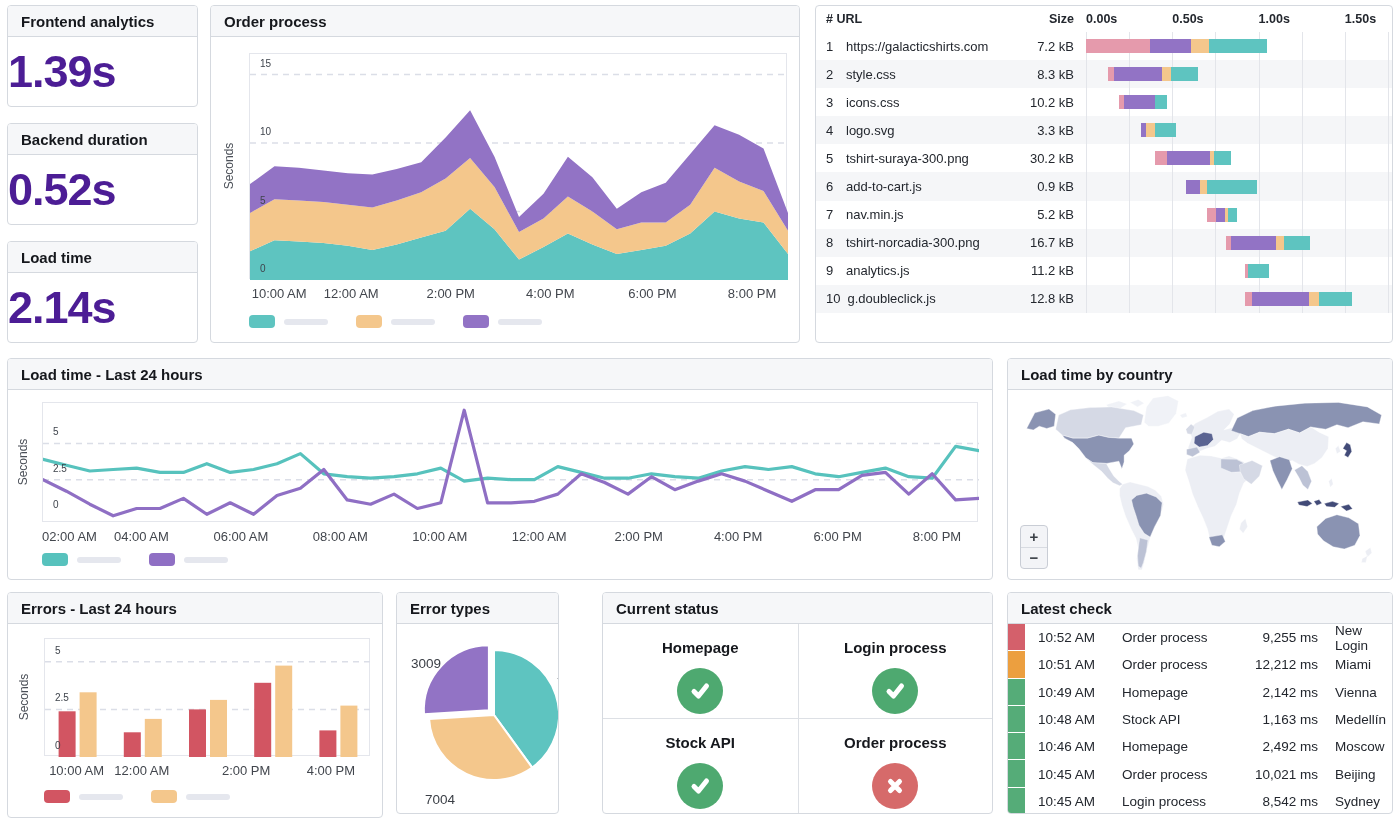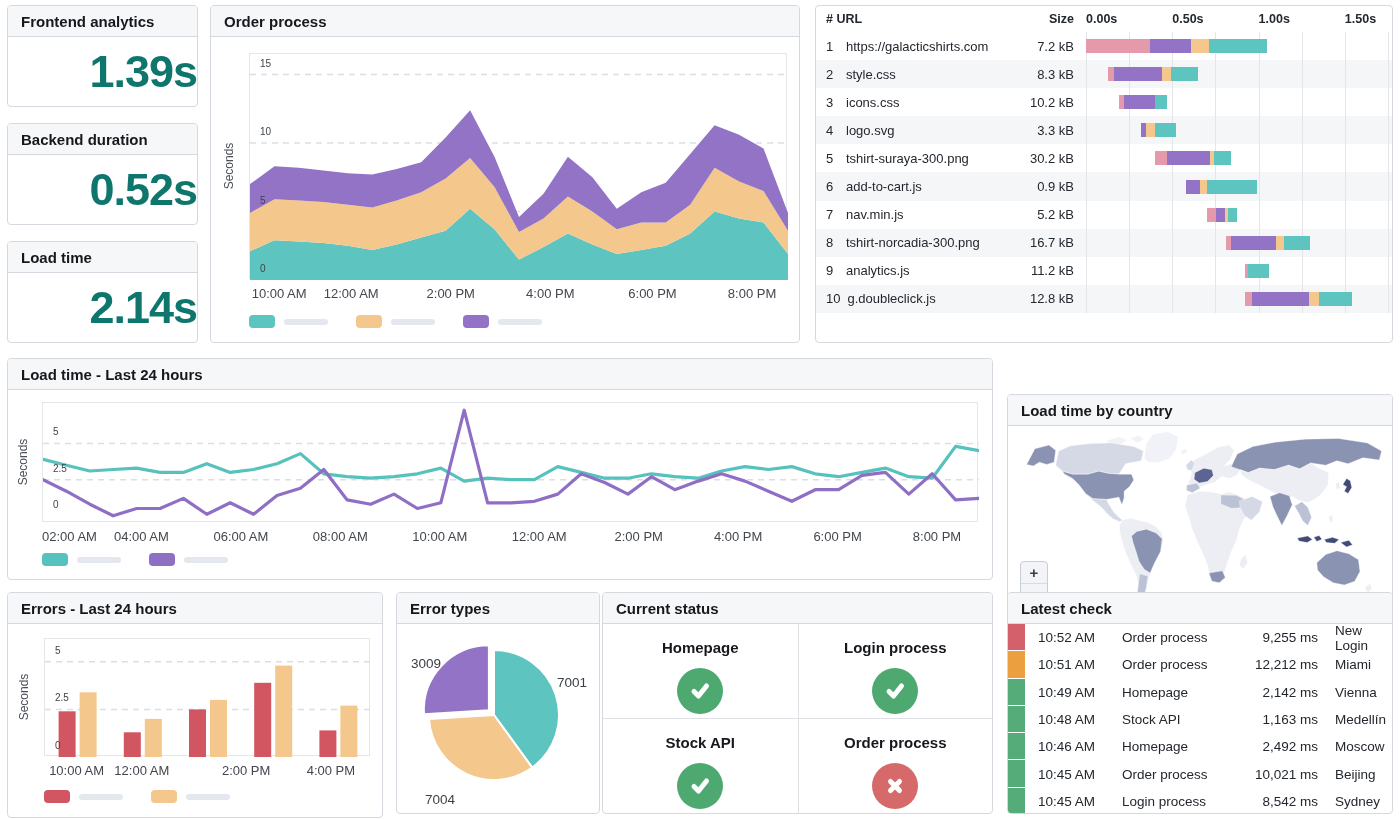--- a/index.html
+++ b/index.html
@@ -5,29 +5,29 @@
   html,body{margin:0;padding:0;background:#fff;}
   body{width:1400px;height:819px;font-family:"Liberation Sans","DejaVu Sans",sans-serif;color:#23272E;position:relative;overflow:hidden;}
   #dashboard{position:relative;width:1400px;height:819px;}
 
   .panel{position:absolute;background:#fff;border:1px solid #D5D9DF;border-radius:4px;box-sizing:border-box;overflow:hidden;}
   .panel-header{height:31px;background:#F6F7F9;border-bottom:1px solid #D5D9DF;display:flex;align-items:center;padding:0 13px;font-weight:bold;font-size:15px;color:#16181D;box-sizing:border-box;}
   .panel-body{position:relative;height:calc(100% - 31px);}
 
   
   .kpi-card{left:7px;width:191px;height:102px;}
-  .kpi-value{font-size:45px;font-weight:bold;color:#0f766e;text-align:right;line-height:69px;letter-spacing:-1px;}
+  .kpi-value{font-size:45px;font-weight:bold;color:#4c1d95;text-align:left;line-height:69px;letter-spacing:-1px;}
 
   
   #p-order{left:210px;top:5px;width:590px;height:338px;}
   #p-browser{left:815px;top:5px;width:578px;height:338px;}
   #p-load{left:7px;top:358px;width:986px;height:222px;}
-  #p-map{left:1007px;top:358px;width:386px;height:222px;margin-top:36px;}
+  #p-map{left:1007px;top:358px;width:386px;height:222px;}
   #p-errors{left:7px;top:592px;width:376px;height:226px;}
-  #p-types{left:396px;top:592px;width:204px;height:222px;}
+  #p-types{left:396px;top:592px;width:163px;height:222px;}
   #p-status{left:602px;top:592px;width:391px;height:222px;}
   #p-checks{left:1007px;top:592px;width:386px;height:222px;}
 
   
   .plot{position:absolute;border:1px solid #E4E6EC;box-sizing:border-box;background:#fff;}
   .plot svg{position:absolute;left:0;top:0;}
   .ytick{position:absolute;left:10px;font-size:10px;color:#3F444C;}
   .xlabels{position:absolute;height:18px;}
   .xtick{position:absolute;top:0;font-size:13px;color:#42464D;white-space:nowrap;}
   .ylab{position:absolute;font-size:12px;color:#4A4F57;white-space:nowrap;transform:translate(-50%,-50%) rotate(-90deg);}

